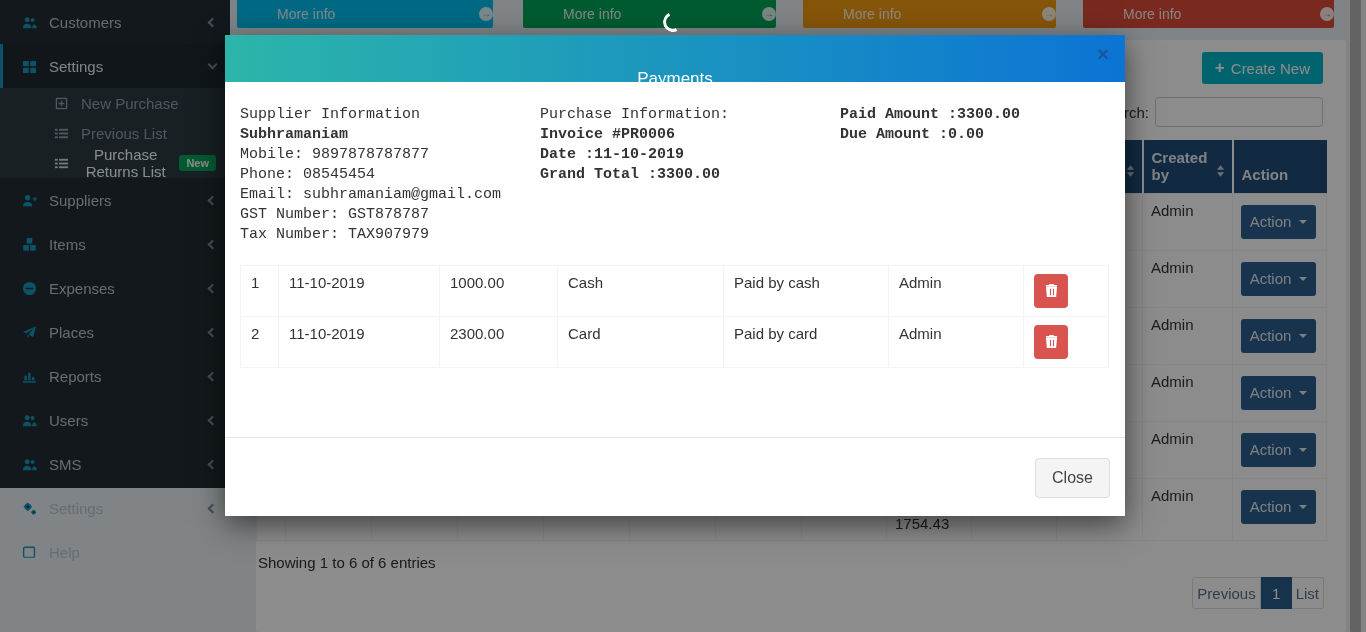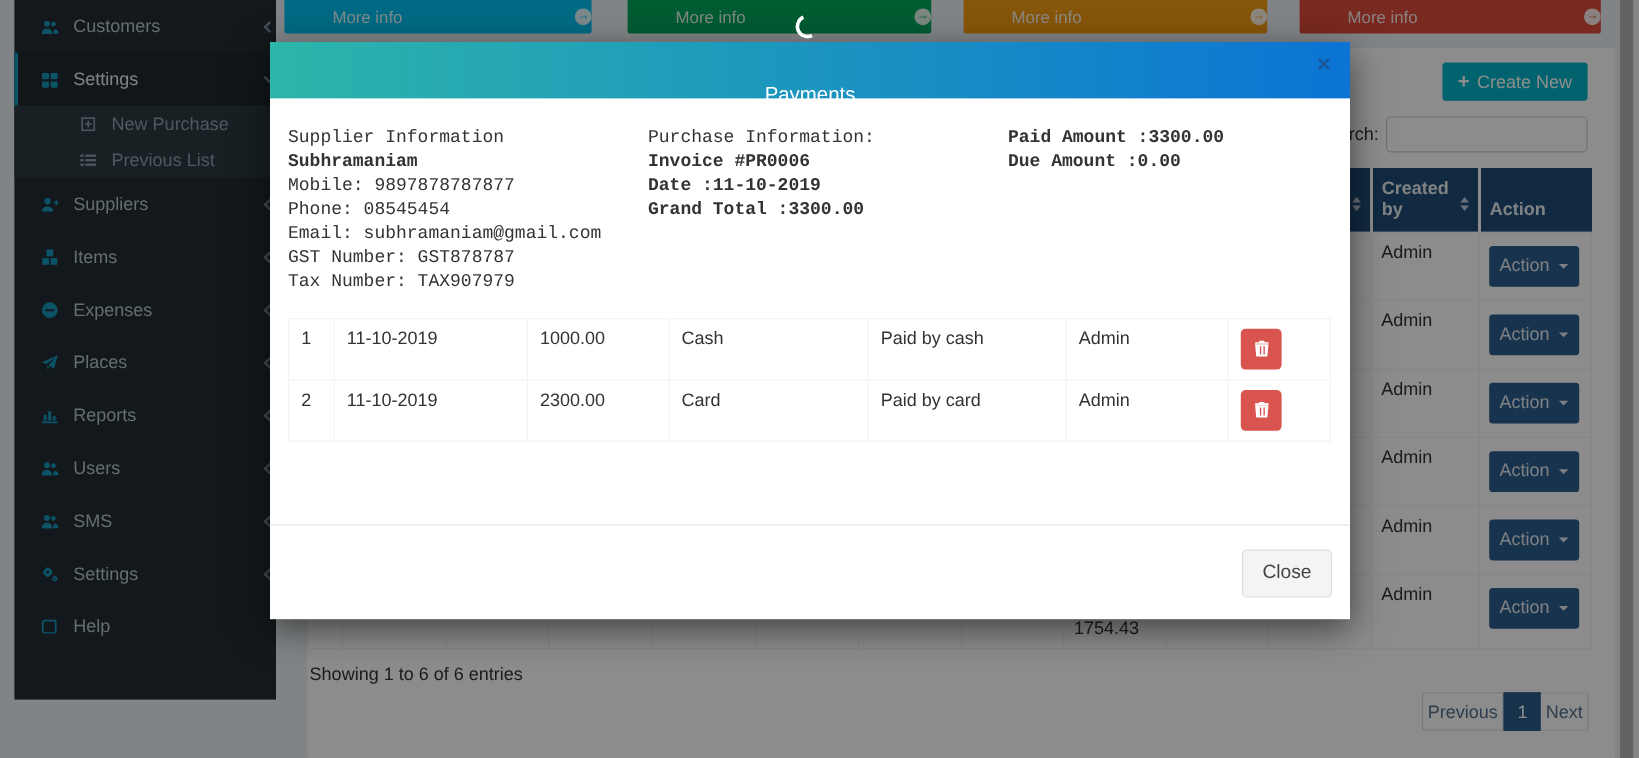--- a/index.html
+++ b/index.html
@@ -1,20 +1,20 @@
 <!DOCTYPE html>
 <html><head>
 <meta charset="utf-8">
 <style>
   * { box-sizing: border-box; margin: 0; padding: 0; }
   body { font-family: "Liberation Sans", "DejaVu Sans", sans-serif; background: #fff; }
   #screen { position: relative; width: 1366px; height: 632px; overflow: hidden; background: var(--content-bg, #ecf0f5); }
 
   
-  .sidebar { position: absolute; left: 12px; top: 0; width: 230px; height: 583px; background: var(--sidebar-bg, #222d32); z-index: 1; text-align: center; }
+  .sidebar { position: absolute; left: 0; top: 0; width: 230px; height: 488px; background: var(--sidebar-bg, #222d32); z-index: 1; text-align: center; }
   .menu { list-style: none; }
   .menu-item { height: 44px; display: flex; align-items: center; padding: 0 14px 0 20px; color: #b8c7ce; font-size: 15px; cursor: pointer; }
   .menu-item.active { background: #1e282e; border-left: 3px solid var(--sidebar-accent, #1797be); padding-left: 17px; color: #eaf0f2; }
   .menu-icon { width: 18px; margin-right: 11px; display: inline-flex; justify-content: center; color: var(--sidebar-accent, #1797be); flex: 0 0 18px; }
   .chev { width: 7px; height: 7px; border-style: solid; border-width: 0 0 2px 2px; border-color: #7c8e96; margin-left: auto; }
   .chev.left { transform: rotate(45deg); }
   .chev.down { transform: rotate(-45deg); margin-top: -3px; }
   .treeview { list-style: none; background: #2c3b41; }
   .treeview .menu-item { height: 30px; padding-left: 27px; color: #8aa4af; font-size: 15px; border-left: none; margin-left: 25px; }
   .treeview .menu-item .menu-icon { color: #8aa4af; }
@@ -114,20 +114,34 @@
                 <rect x="1" y="3" width="3" height="2"></rect>
                 <rect x="5.3" y="3" width="9.7" height="2"></rect>
                 <rect x="1" y="7" width="3" height="2"></rect>
                 <rect x="5.3" y="7" width="9.7" height="2"></rect>
                 <rect x="1" y="11" width="3" height="2"></rect>
                 <rect x="5.3" y="11" width="9.7" height="2"></rect>
               </svg>
             </span>
             <span>Previous List</span>
           </li>
+          <li class="menu-item sub-active">
+            <span class="menu-icon">
+              <svg viewBox="0 0 16 16" width="15" height="15" fill="currentColor">
+                <rect x="1" y="3" width="3" height="2"></rect>
+                <rect x="5.3" y="3" width="9.7" height="2"></rect>
+                <rect x="1" y="7" width="3" height="2"></rect>
+                <rect x="5.3" y="7" width="9.7" height="2"></rect>
+                <rect x="1" y="11" width="3" height="2"></rect>
+                <rect x="5.3" y="11" width="9.7" height="2"></rect>
+              </svg>
+            </span>
+            <span>Purchase Returns List</span>
+            <span class="badge-new">New</span>
+          </li>
         </ul>
         <li class="menu-item">
           <span class="menu-icon">
             <svg viewBox="0 0 16 16" width="15" height="15" fill="currentColor">
               <circle cx="6" cy="5" r="2.8"></circle>
               <path d="M1 13.8c0-2.7 2.2-4.2 5-4.2s5 1.5 5 4.2v.4H1z"></path>
               <path d="M11.4 5.6h1.7V3.9h1.4v1.7H16V7h-1.5v1.7h-1.4V7h-1.7z"></path>
             </svg>
           </span>
           <span>Suppliers</span>
@@ -408,21 +422,21 @@
                 </button></td>
             </tr>
           </tbody>
       </table>
 
       <div class="showing">Showing 1 to 6 of 6 entries</div>
 
       <div class="pagination">
         <div class="page prev">Previous</div>
         <div class="page active">1</div>
-        <div class="page next">Next</div>
+        <div class="page next">List</div>
       </div>
     </div>
 
     <div class="scroll-track">
       <div class="scroll-thumb"></div>
     </div>
   </div>
 
   <div class="backdrop"></div>
 

